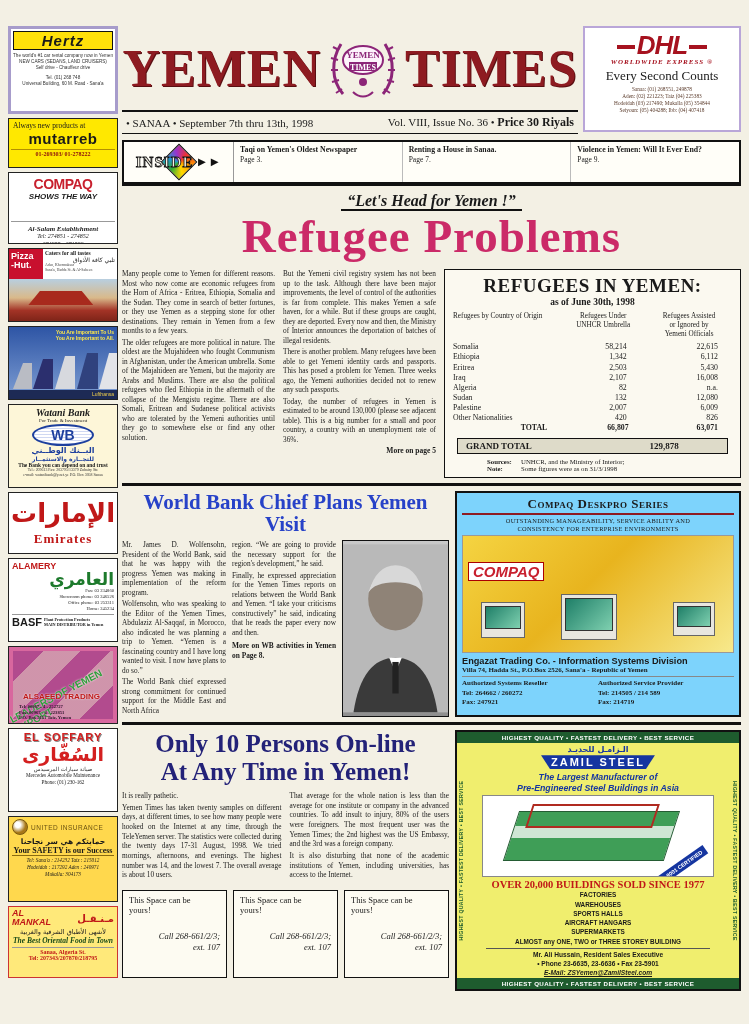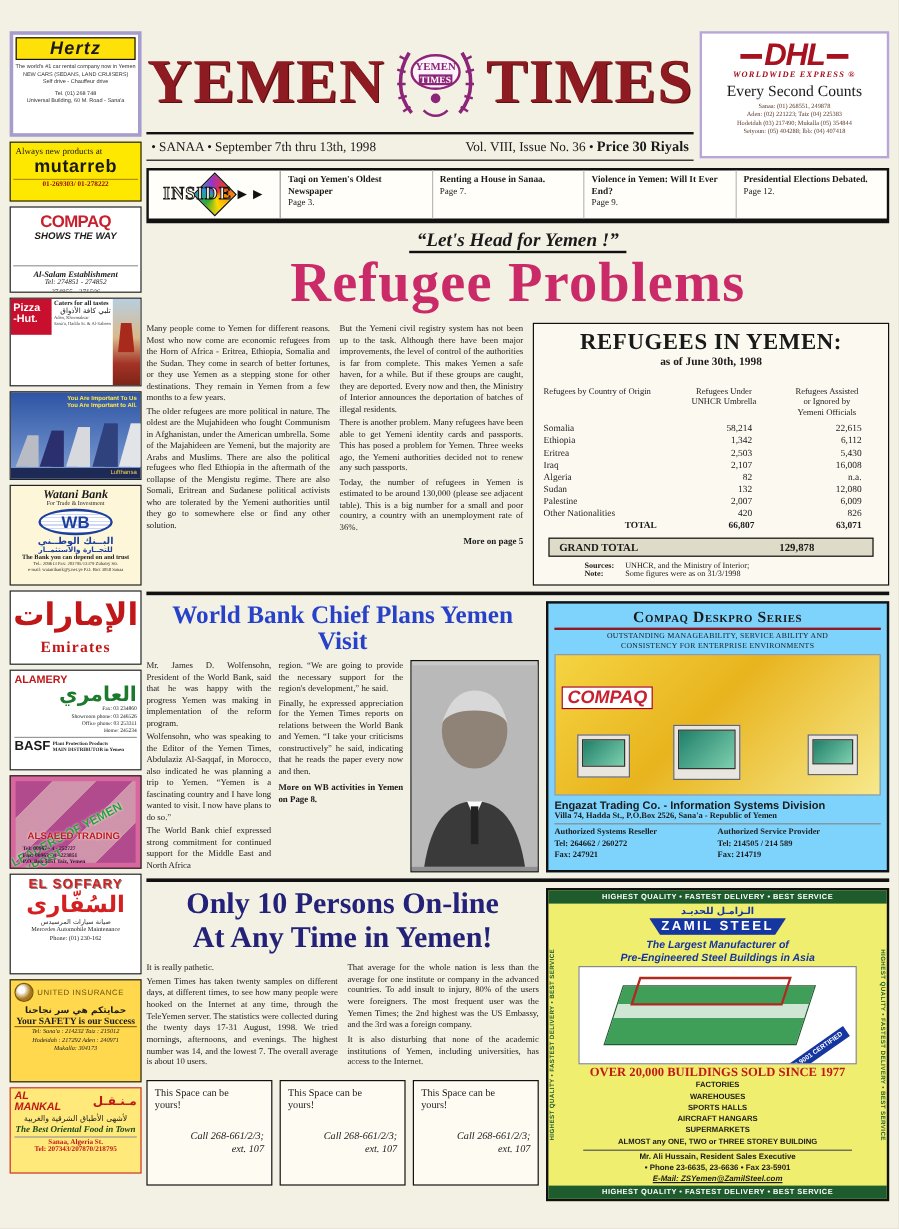--- a/index.html
+++ b/index.html
@@ -17,21 +17,21 @@
   .hertz .sp { margin-top:3px; }
   .mutarreb { height:50px; background:#ffe800; border:1.5px solid #222; text-align:center; padding:2px; }
   .mut-1 { font-size:7.5px; text-align:left; padding-left:2px; }
   .mut-2 { font-family:"Liberation Sans",sans-serif; font-weight:bold; font-size:15px; letter-spacing:.5px; }
   .mut-3 { font-size:6px; font-weight:bold; color:#8a0e0e; border-top:1px solid #b38f00; margin-top:2px; padding-top:1px; }
   .cpq-side { height:72px; text-align:center; padding:3px 2px; }
   .cpq-logo { color:#c8202e; font-weight:bold; font-size:14px; font-family:"Liberation Sans",sans-serif; letter-spacing:-.5px; }
   .cpq-way { font-family:"Liberation Sans",sans-serif; font-style:italic; font-weight:bold; font-size:8px; border-bottom:1px solid #999; padding-bottom:20px;}
   .cpq-est { font-style:italic; font-weight:bold; font-size:7px; margin-top:3px; }
   .cpq-tel { font-style:italic; font-size:6px; line-height:1.3; }
-  .pizza { height:74px; display:flex; flex-direction:row; }
+  .pizza { height:74px; display:flex; flex-direction:column; }
   .pizza-top { display:flex; height:30px; }
   .ph-logo { background:#c8102e; color:#fff; width:34px; font-family:"Liberation Sans",sans-serif; font-weight:bold; font-size:9px; line-height:1; padding:3px 2px; }
   .ph-txt { flex:1; padding:1px 2px; }
   .ph-txt .en { font-size:5.5px; font-weight:bold; }
   .ph-txt .ar { font-size:6px; font-family:"DejaVu Sans",sans-serif; text-align:right; }
   .ph-txt .tiny { font-size:3.8px; color:#444; line-height:1.2; }
   .pizza-img { flex:1; background:linear-gradient(180deg,#b8cfe0 0%,#d9b98a 45%,#a33326 75%,#7e2418 100%); position:relative; }
   .ph-roof { position:absolute; left:18%; top:28%; width:60%; height:34%; background:#a82a1d; clip-path:polygon(0 100%,18% 0,82% 0,100% 100%); }
   .luft { height:74px; background:linear-gradient(180deg,#2e55a5,#7f9fd4); position:relative; }
   .luft-tag { color:#ffe84a; font-family:"Liberation Sans",sans-serif; font-weight:bold; font-size:5px; text-align:right; padding:2px 3px 0 0; line-height:1.25; }
@@ -106,21 +106,21 @@
   .kicker { text-align:center; font-weight:bold; font-style:italic; font-size:16px; margin-top:6px; }
   .kicker span { border-bottom:2px solid #111; padding:0 6px; }
   .headline { text-align:center; color:#cb2a68; font-weight:bold; font-size:47px; line-height:1.05; letter-spacing:1px; margin:2px 0 8px; }
   .story { display:flex; gap:8px; }
   .story-col { width:153px; font-size:7.3px; text-align:justify; line-height:1.3; }
   .story-col p { text-indent:0; margin-bottom:2px; }
   .story-more { text-align:right; font-weight:bold; font-size:7.5px; }
   
   .ref-table { flex:1; border:1.5px solid #111; background:#fbf9f0; padding:5px 8px; font-size:8px; }
   .ref-title { text-align:center; font-weight:bold; font-size:19px; letter-spacing:.5px; }
-  .ref-sub { text-align:center; font-weight:bold; font-size:9.5px; margin-bottom:15px; }
+  .ref-sub { text-align:center; font-weight:bold; font-size:9.5px; margin-bottom:5px; }
   .ref-head { display:flex; font-size:7.2px; line-height:1.2; margin-bottom:4px; }
   .ref-head .h1 { flex:1.25; align-self:flex-start; }
   .ref-head .h2, .ref-head .h3 { flex:1; text-align:center; white-space:pre-line; }
   .ref-row { display:flex; font-size:7.8px; line-height:1.3; }
   .ref-row .c { flex:1.25; }
   .ref-row .v1, .ref-row .v2 { flex:1; text-align:right; padding-right:14px; }
   .ref-total { font-weight:bold; }
   .ref-total .c { text-align:right; padding-right:6px; }
   .grand { border:1.5px solid #111; background:#dedbc9; display:flex; margin:5px 4px 4px; padding:2px 8px; font-weight:bold; font-size:9px; }
   .grand .gl { flex:1.3; }
@@ -376,24 +376,20 @@
         <div class="p">Page 3.</div>
       </div>
       <div class="teaser">
         <div class="t">Renting a House in Sanaa.</div>
         <div class="p">Page 7.</div>
       </div>
       <div class="teaser">
         <div class="t">Violence in Yemen: Will It Ever End?</div>
         <div class="p">Page 9.</div>
       </div>
-      <div class="teaser">
-        <div class="t">Presidential Elections Debated.</div>
-        <div class="p">Page 12.</div>
-      </div>
     </div>
 
     <div class="kicker"><span>“Let's  Head  for  Yemen !”</span></div>
     <div class="headline">Refugee Problems</div>
 
     <div class="story">
       <div class="story-col">
         <p>Many people come to Yemen for different reasons. Most who now come are economic refugees from the Horn of Africa - Eritrea, Ethiopia, Somalia and the Sudan. They come in search of better fortunes, or they use Yemen as a stepping stone for other destinations. They remain in Yemen from a few months to a few years.</p>
         <p>The older refugees are more political in nature. The oldest are the Mujahideen who fought Communism in Afghanistan, under the American umbrella. Some of the Majahideen are Yemeni, but the majority are Arabs and Muslims. There are also the political refugees who fled Ethiopia in the aftermath of the collapse of the Mengistu regime. There are also Somali, Eritrean and Sudanese political activists who are tolerated by the Yemeni authorities until they go to somewhere else or find any other solution.</p>
       </div>

